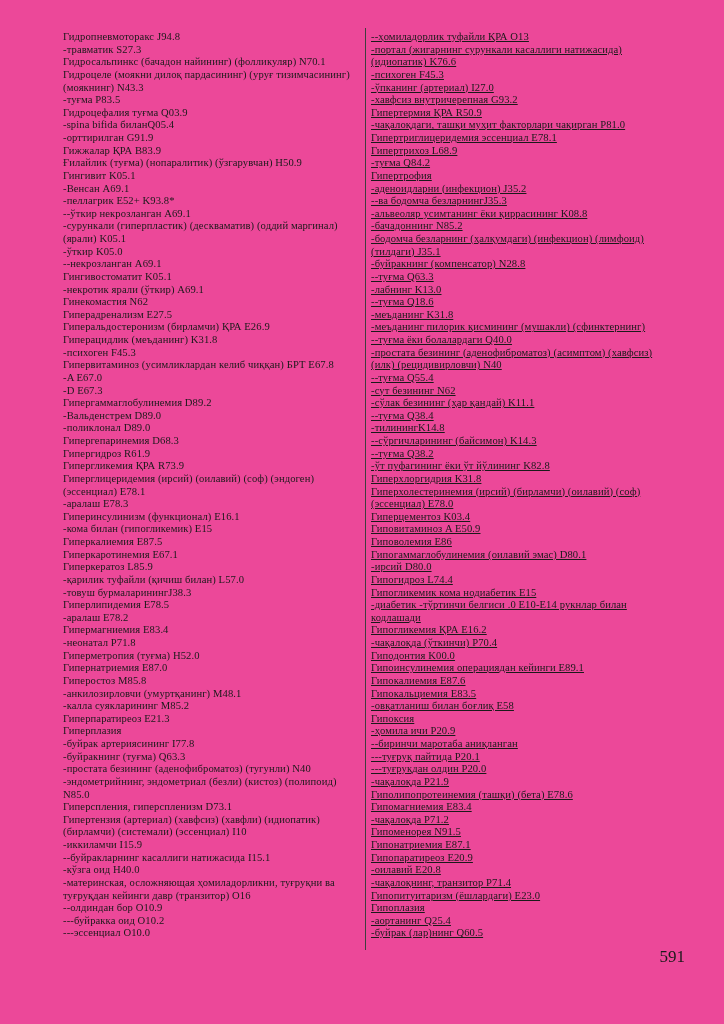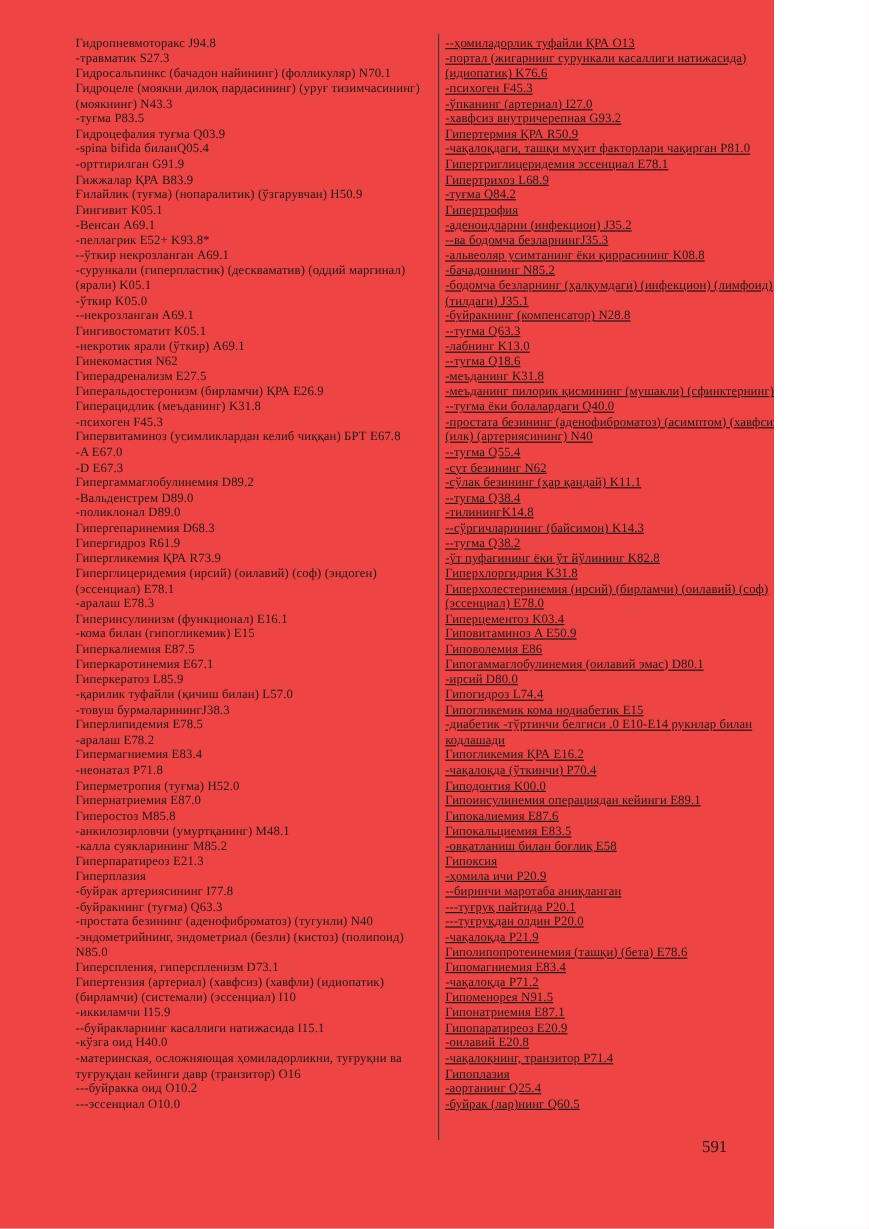--- a/index.html
+++ b/index.html
@@ -2,23 +2,23 @@
 <html><head>
 <meta charset="utf-8">
 <style>
   html, body {
     margin: 0;
     padding: 0;
     background: #ffffff;
   }
   .page {
     position: relative;
-    width: 645px;
+    width: 724px;
     height: 1024px;
-    background: #ef4444;
+    background: #ec4899;
     overflow: hidden;
     font-family: "Liberation Serif", "DejaVu Serif", serif;
     color: #1a1a1a;
   }
   .col {
     position: absolute;
     top: 31px;
   }
   .col-left  { left: 63px;  width: 300px; }
   .col-right { left: 371px; width: 322px; text-decoration: underline; }
@@ -34,21 +34,21 @@
     left: 365px;
     top: 28px;
     width: 1px;
     height: 922px;
     background: #3f3f3f;
   }
   .page-number {
     position: absolute;
     top: 948px;
     right: 39px;
-    font-size: 14px;
+    font-size: 17px;
     line-height: 18px;
     color: #1a1a1a;
   }
 </style>
 </head>
 <body>
 
 <div class="page">
   <div class="col col-left">
       <div class="line">Гидропневмоторакс J94.8</div>
@@ -113,20 +113,21 @@
       <div class="line">-эндометрийнинг, эндометриал (безли) (кистоз) (полипоид)</div>
       <div class="line">N85.0</div>
       <div class="line">Гиперспления, гиперспленизм D73.1</div>
       <div class="line">Гипертензия (артериал) (хавфсиз) (хавфли) (идиопатик)</div>
       <div class="line">(бирламчи) (системали) (эссенциал) I10</div>
       <div class="line">-иккиламчи I15.9</div>
       <div class="line">--буйракларнинг касаллиги натижасида I15.1</div>
       <div class="line">-кўзга оид H40.0</div>
       <div class="line">-материнская, осложняющая ҳомиладорликни, туғруқни ва</div>
       <div class="line">туғруқдан кейинги давр (транзитор) O16</div>
+      <div class="line">--олдиндан бор O10.9</div>
       <div class="line">---буйракка оид O10.2</div>
       <div class="line">---эссенциал O10.0</div>
     </div>
 
   <div class="col-divider"></div>
 
   <div class="col col-right">
       <div class="line">--ҳомиладорлик туфайли ҚРА O13</div>
       <div class="line">-портал (жигарнинг сурункали касаллиги натижасида)</div>
       <div class="line">(идиопатик) K76.6</div>
@@ -146,21 +147,21 @@
       <div class="line">-бодомча безларнинг (ҳалқумдаги) (инфекцион) (лимфоид)</div>
       <div class="line">(тилдаги) J35.1</div>
       <div class="line">-буйракнинг (компенсатор) N28.8</div>
       <div class="line">--туғма Q63.3</div>
       <div class="line">-лабнинг K13.0</div>
       <div class="line">--туғма Q18.6</div>
       <div class="line">-меъданинг K31.8</div>
       <div class="line">-меъданинг пилорик қисмининг (мушакли) (сфинктернинг)</div>
       <div class="line">--туғма ёки болалардаги Q40.0</div>
       <div class="line">-простата безининг (аденофиброматоз) (асимптом) (хавфсиз)</div>
-      <div class="line">(илк) (артериясининг) N40</div>
+      <div class="line">(илк) (рецидивирловчи) N40</div>
       <div class="line">--туғма Q55.4</div>
       <div class="line">-сут безининг N62</div>
       <div class="line">-сўлак безининг (ҳар қандай) K11.1</div>
       <div class="line">--туғма Q38.4</div>
       <div class="line">-тилинингK14.8</div>
       <div class="line">--сўргичларининг (байсимон) K14.3</div>
       <div class="line">--туғма Q38.2</div>
       <div class="line">-ўт пуфагининг ёки ўт йўлининг K82.8</div>
       <div class="line">Гиперхлоргидрия K31.8</div>
       <div class="line">Гиперхолестеринемия (ирсий) (бирламчи) (оилавий) (соф)</div>
@@ -188,19 +189,20 @@
       <div class="line">---туғруқдан олдин P20.0</div>
       <div class="line">-чақалоқда P21.9</div>
       <div class="line">Гиполипопротеинемия (ташқи) (бета) E78.6</div>
       <div class="line">Гипомагниемия E83.4</div>
       <div class="line">-чақалоқда P71.2</div>
       <div class="line">Гипоменорея N91.5</div>
       <div class="line">Гипонатриемия E87.1</div>
       <div class="line">Гипопаратиреоз E20.9</div>
       <div class="line">-оилавий E20.8</div>
       <div class="line">-чақалоқнинг, транзитор P71.4</div>
+      <div class="line">Гипопитуитаризм (ёшлардаги) E23.0</div>
       <div class="line">Гипоплазия</div>
       <div class="line">-аортанинг Q25.4</div>
       <div class="line">-буйрак (лар)нинг Q60.5</div>
     </div>
 
   <div class="page-number">591</div>
 </div>
 
 </body></html>

